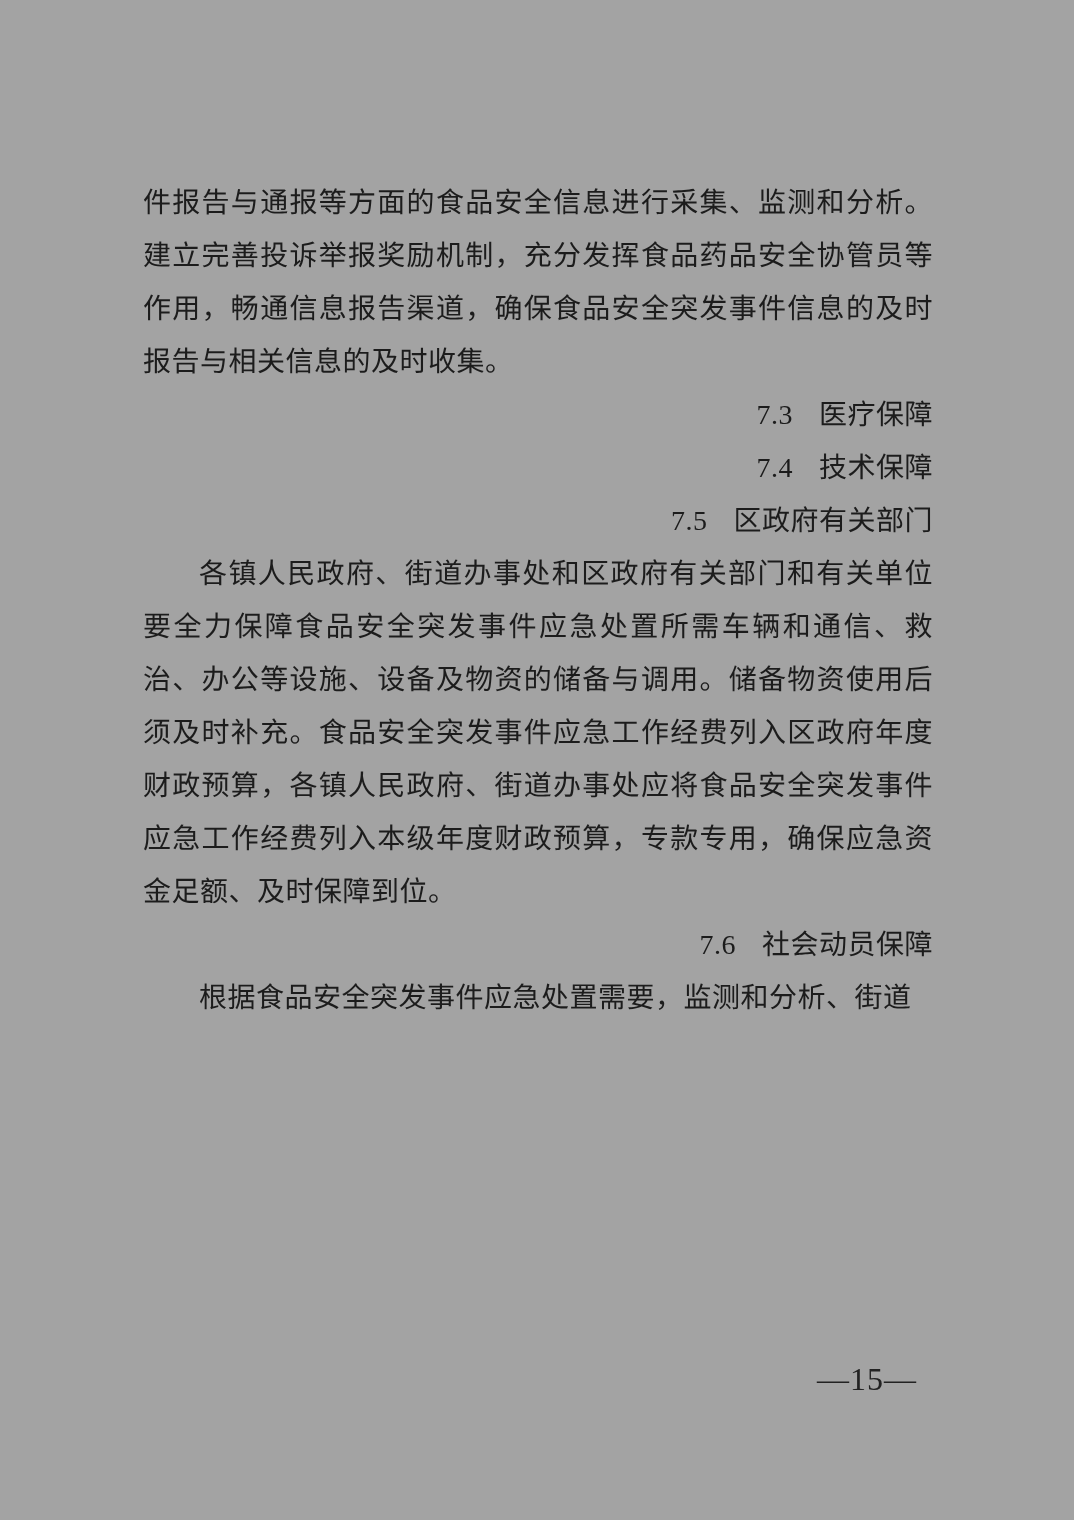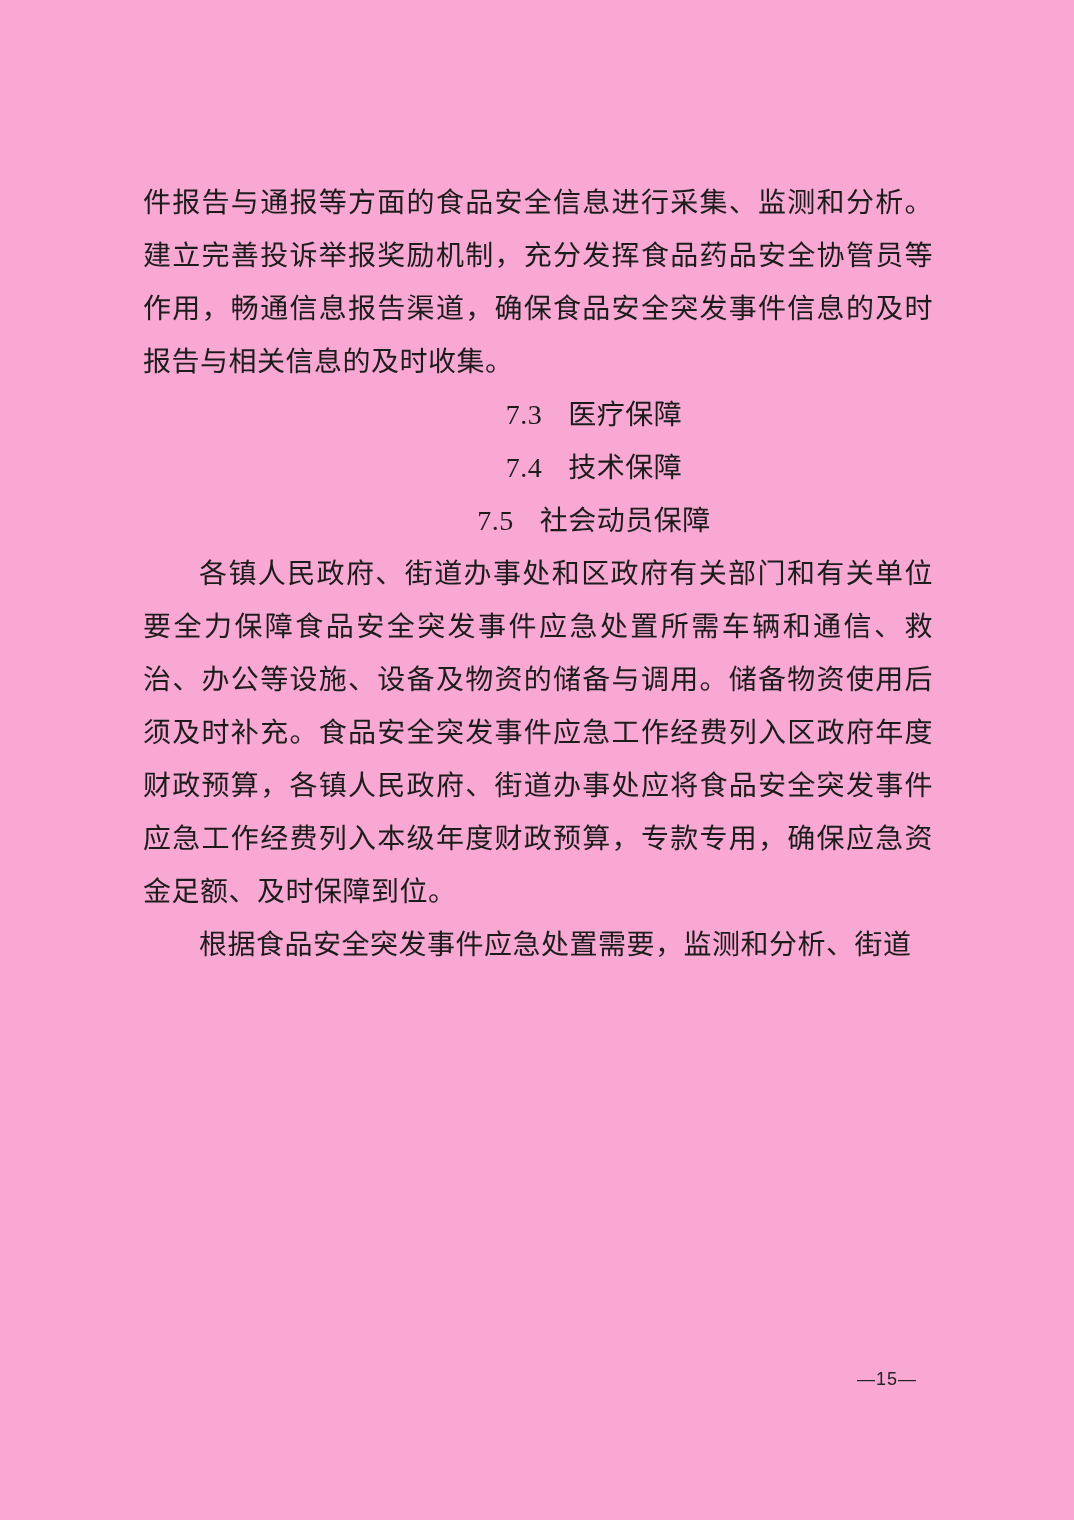--- a/index.html
+++ b/index.html
@@ -9,21 +9,21 @@
     height: 1520px;
     background: #ffffff;
     position: relative;
     overflow: hidden;
     font-family: "Liberation Serif", "DejaVu Serif", serif;
     color: #1c1c1c;
   }
   .doc-page {
     position: absolute;
     inset: 0;
-    background: #f9a8d4;
+    background: #a3a3a3;
   }
   .text-block {
     position: absolute;
     left: 143px;
     top: 176px;
     width: 790px;
     font-size: 28px;
     line-height: 53px;
     text-align: justify;
     letter-spacing: 0.5px;
@@ -32,46 +32,47 @@
     margin: 0;
     padding: 0;
     text-indent: 2em;
   }
   .para.no-indent {
     text-indent: 0;
   }
   .heading {
     margin: 0;
     text-indent: 2em;
-    text-align: center;
+    text-align: right;
     font-weight: 500;
   }
   .heading-number {
     display: inline-block;
     margin-right: 26px;
     font-weight: 500;
   }
   .page-number {
     position: absolute;
     top: 1362px;
     right: 157px;
-    font-family: Liberation Sans, sans-serif;
-    font-size: 18px;
+    font-family: Liberation Serif, serif;
+    font-size: 32px;
     line-height: 34px;
     color: #222222;
     letter-spacing: 1px;
     white-space: nowrap;
   }
 </style>
 </head>
 <body>
 
 <div class="doc-page">
   <div class="text-block">
       <p class="para no-indent">件报告与通报等方面的食品安全信息进行采集、监测和分析。建立完善投诉举报奖励机制，充分发挥食品药品安全协管员等作用，畅通信息报告渠道，确保食品安全突发事件信息的及时报告与相关信息的及时收集。</p>
       <div class="heading"><span class="heading-number">7.3</span><span class="heading-title">医疗保障</span></div>
       <div class="heading"><span class="heading-number">7.4</span><span class="heading-title">技术保障</span></div>
-      <div class="heading"><span class="heading-number">7.5</span><span class="heading-title">社会动员保障</span></div>
+      <div class="heading"><span class="heading-number">7.5</span><span class="heading-title">区政府有关部门</span></div>
       <p class="para">各镇人民政府、街道办事处和区政府有关部门和有关单位要全力保障食品安全突发事件应急处置所需车辆和通信、救治、办公等设施、设备及物资的储备与调用。储备物资使用后须及时补充。食品安全突发事件应急工作经费列入区政府年度财政预算，各镇人民政府、街道办事处应将食品安全突发事件应急工作经费列入本级年度财政预算，专款专用，确保应急资金足额、及时保障到位。</p>
+      <div class="heading"><span class="heading-number">7.6</span><span class="heading-title">社会动员保障</span></div>
       <p class="para">根据食品安全突发事件应急处置需要，监测和分析、街道</p>
     </div>
   <div class="page-number">—15—</div>
 </div>
 
 </body></html>

